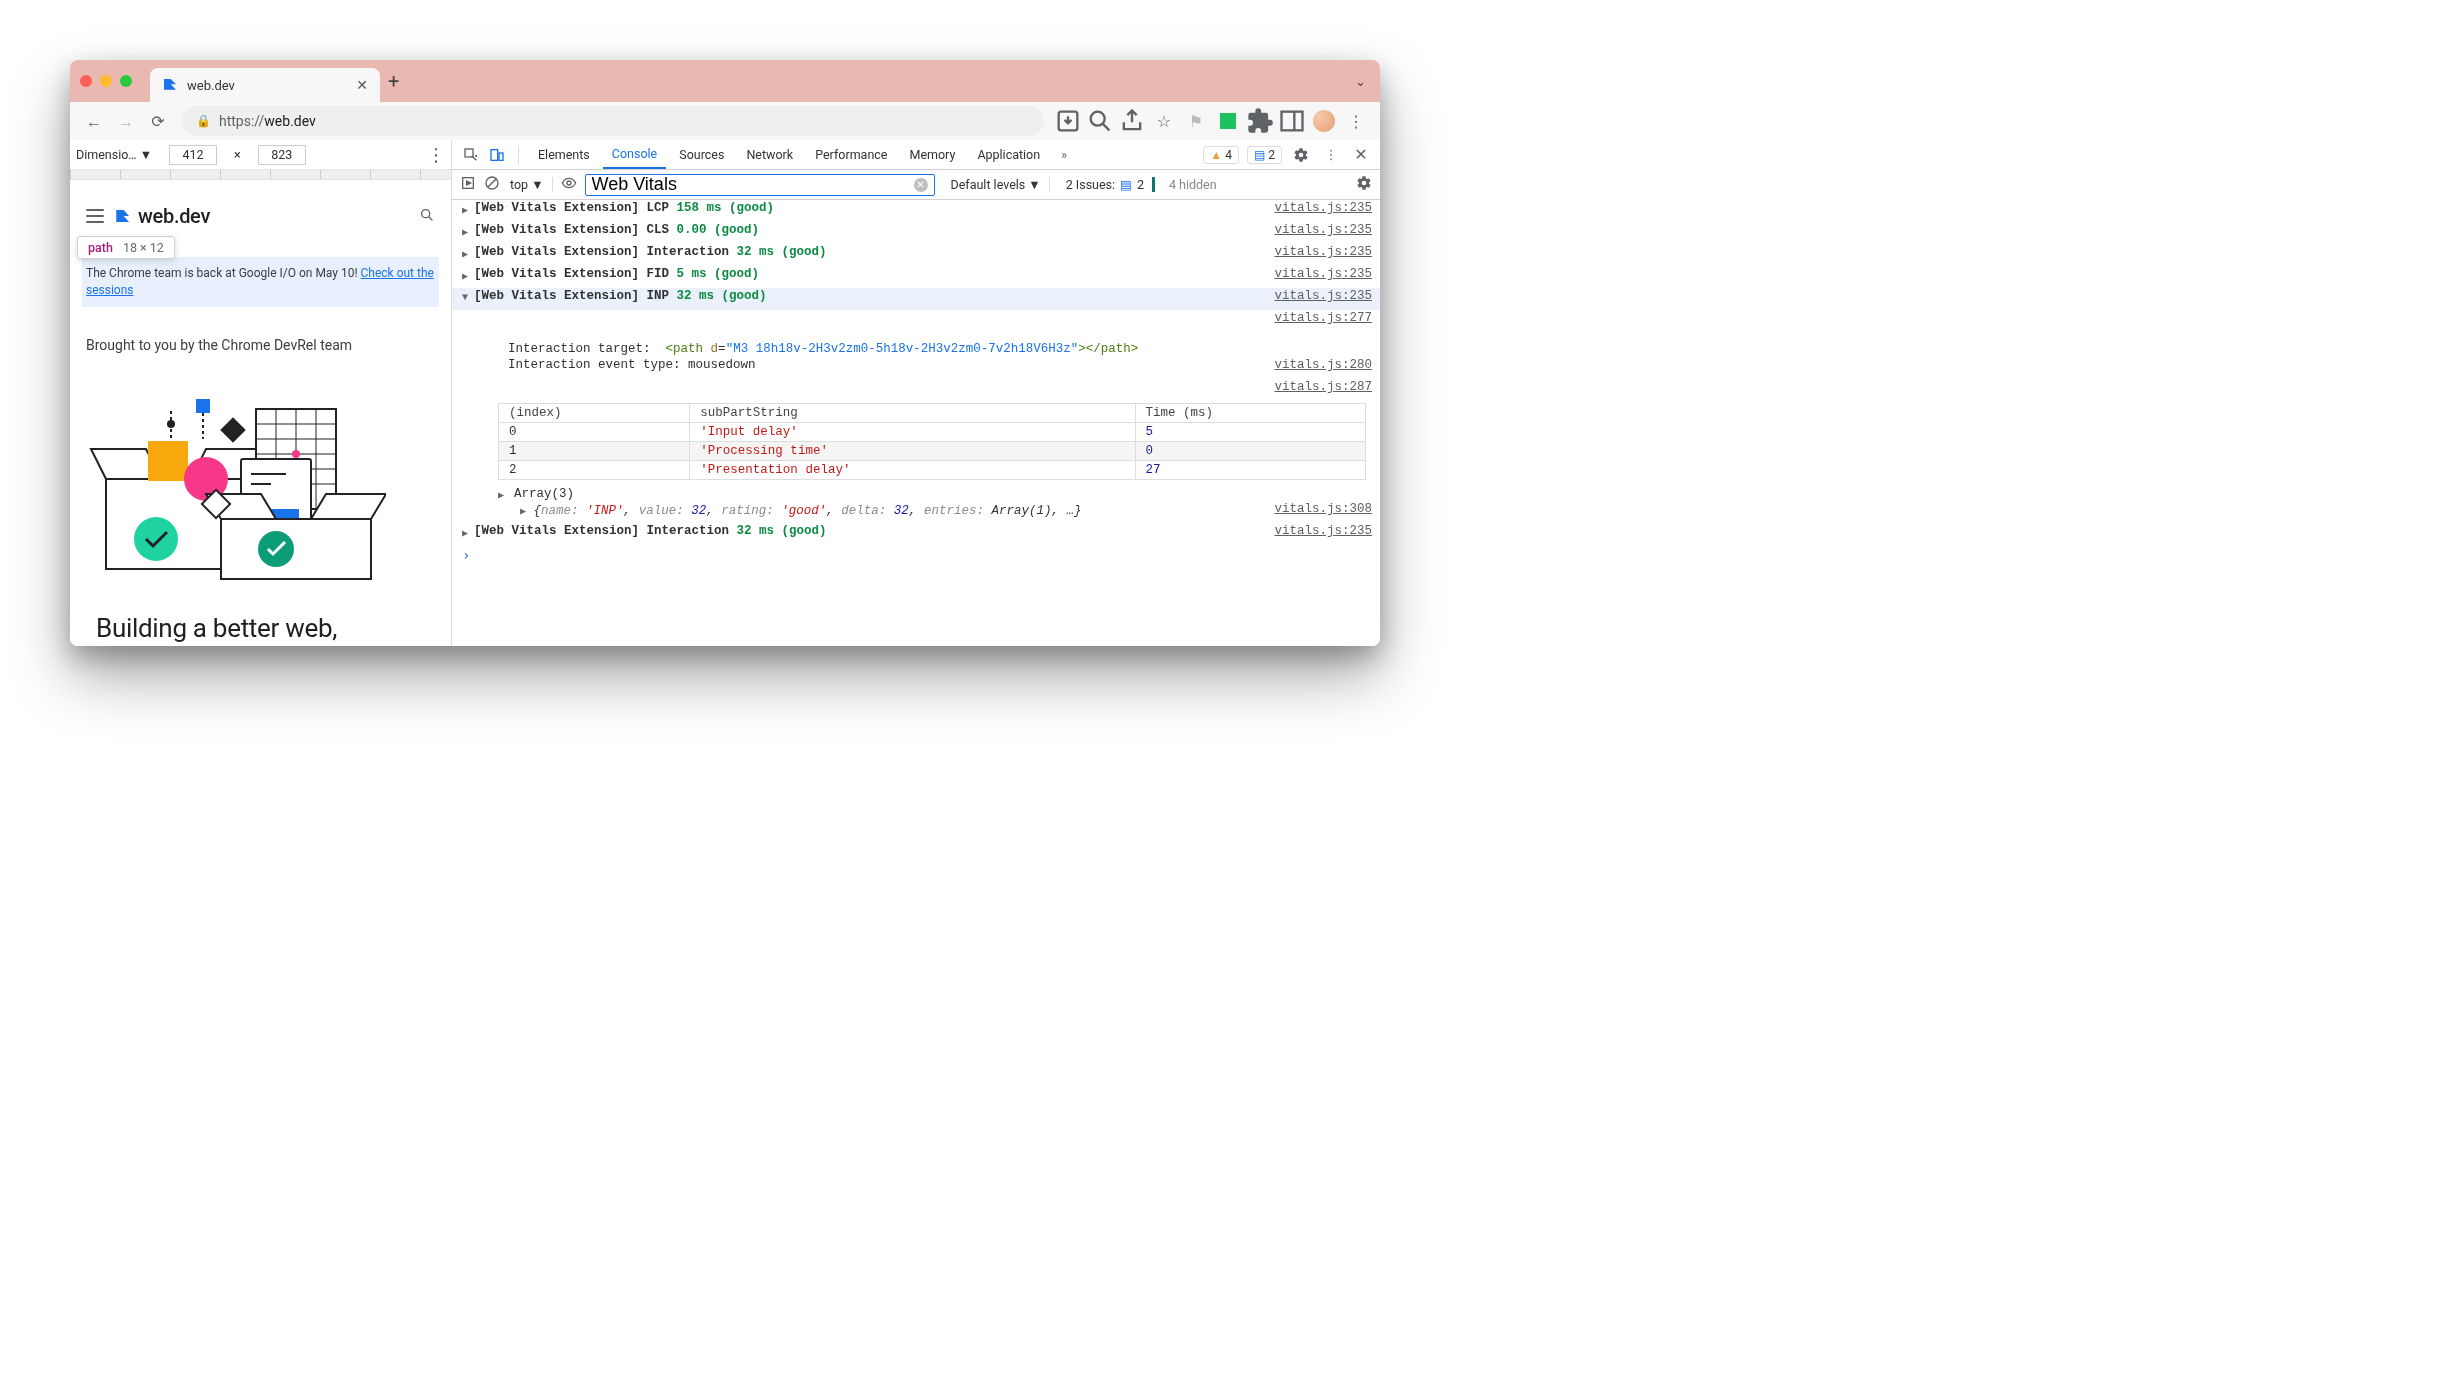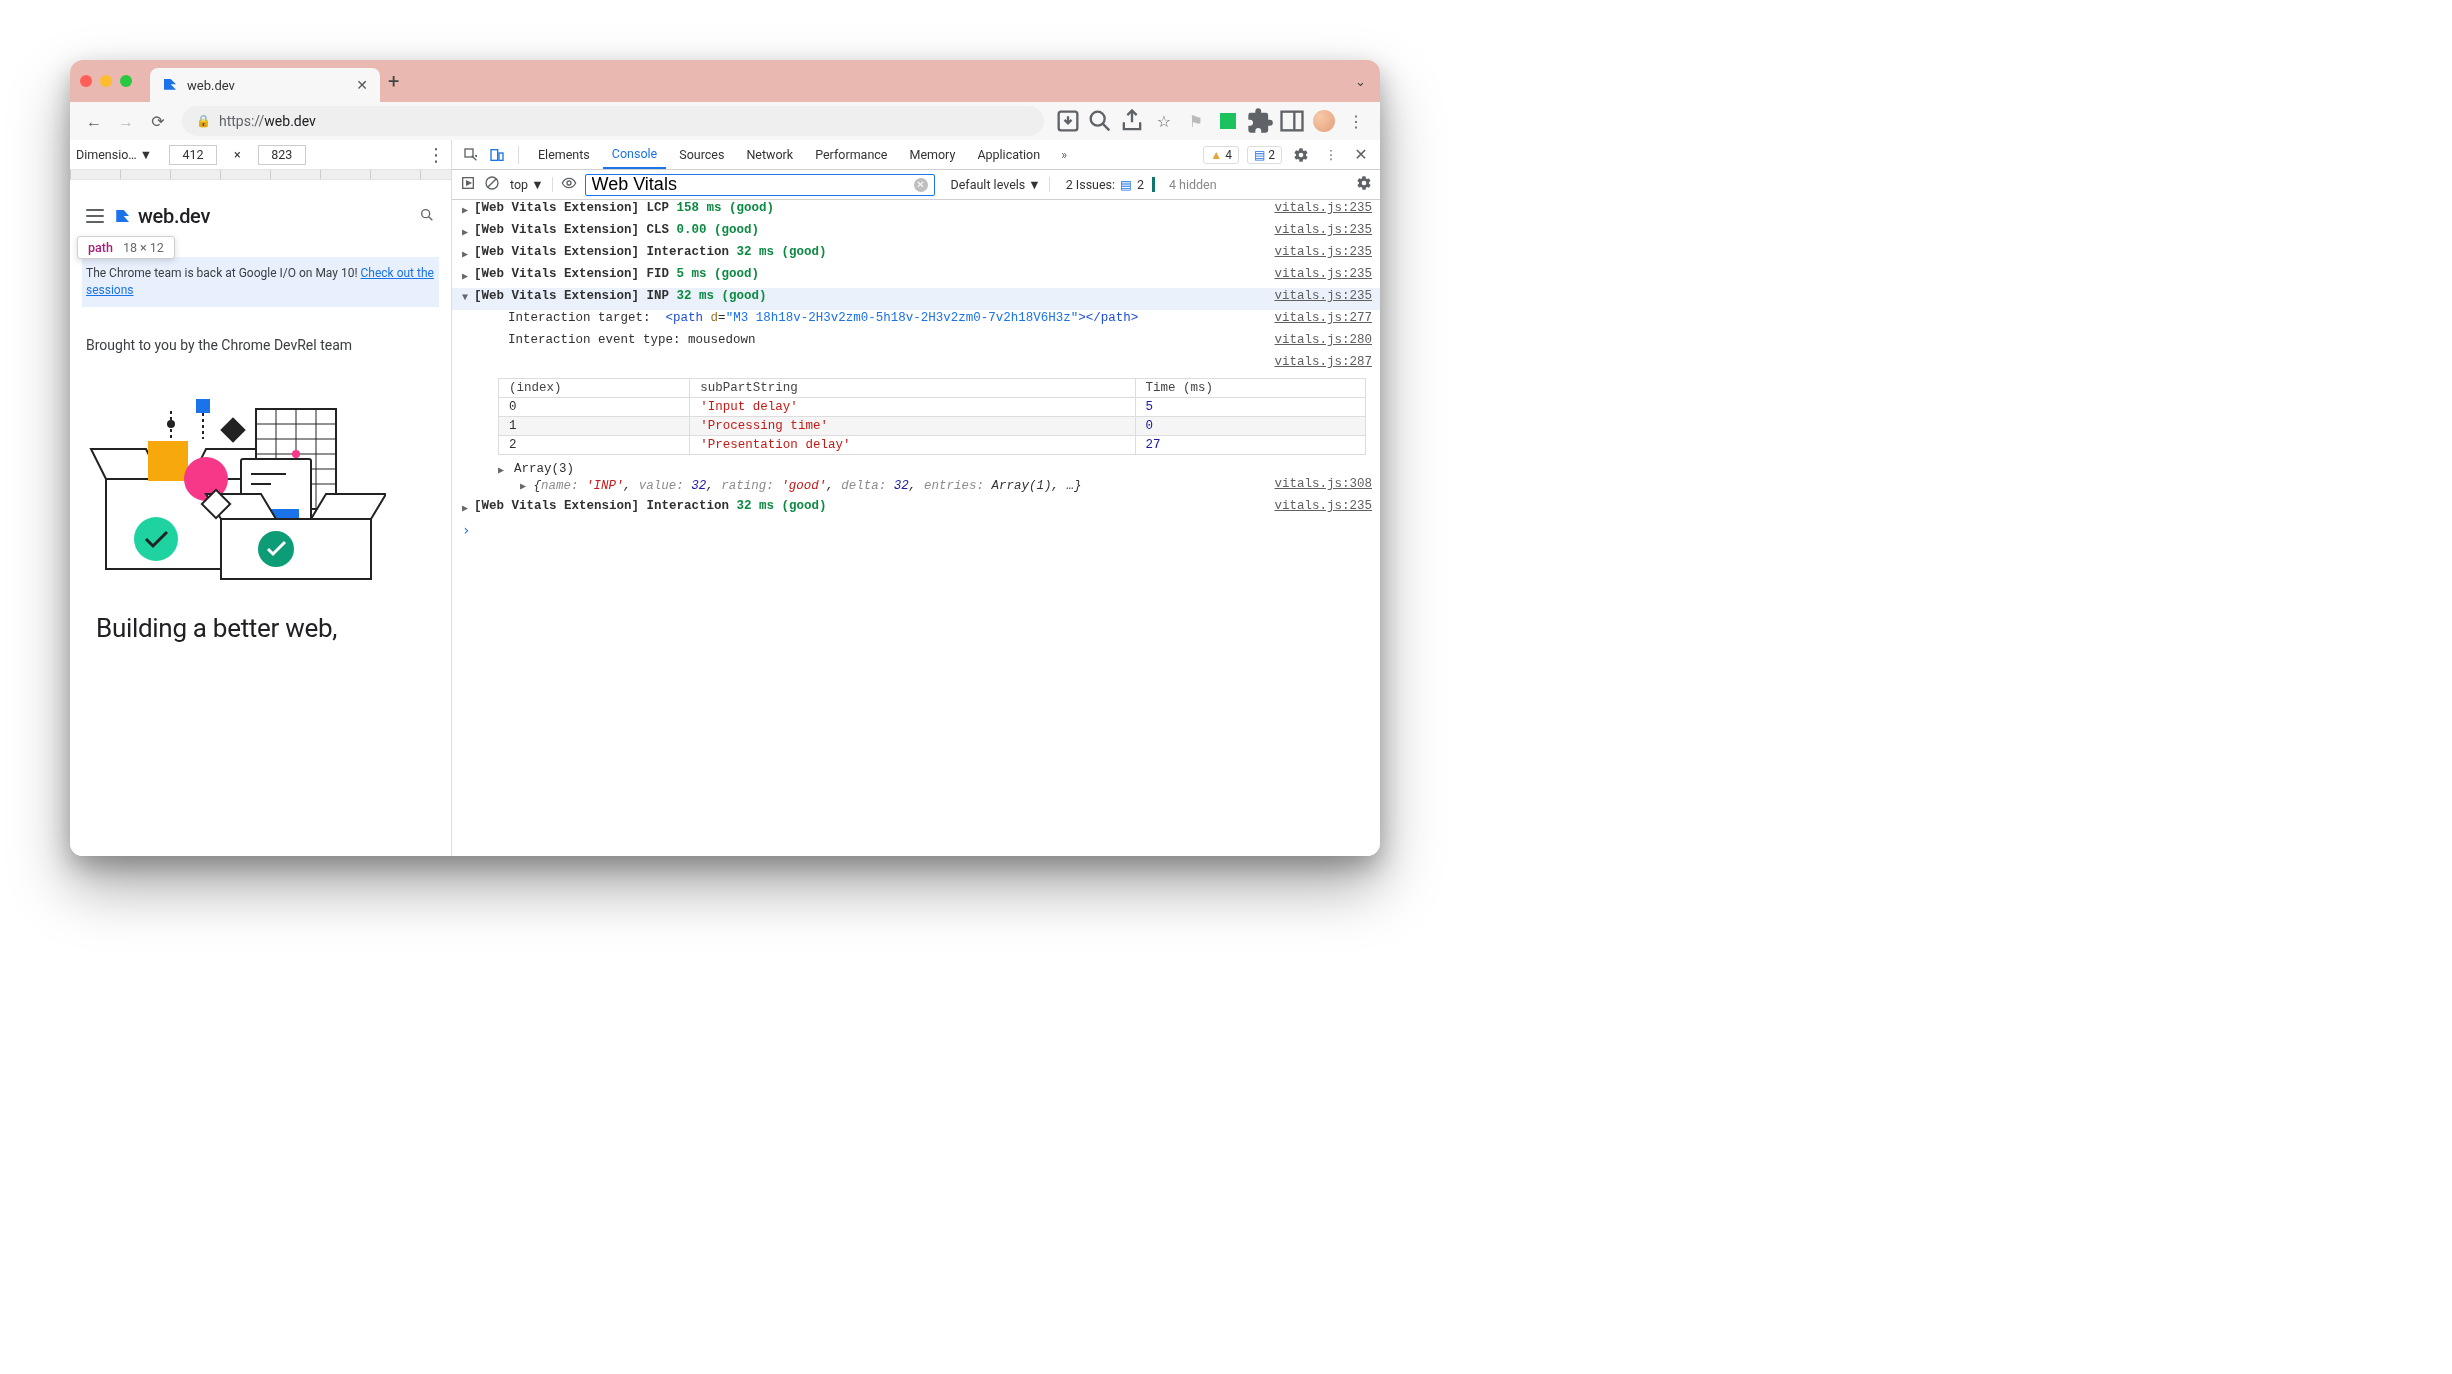--- a/index.html
+++ b/index.html
@@ -1,20 +1,20 @@
 <!DOCTYPE html>
 <html><head>
 <meta charset="utf-8">
 <style>
 * { box-sizing: border-box; margin: 0; padding: 0; }
 body { background: #fff; font-family: -apple-system, BlinkMacSystemFont, "Segoe UI", Roboto, sans-serif; width: 2452px; height: 1374px; overflow: hidden; }
 .mono { font-family: ui-monospace, Menlo, Monaco, "Courier New", monospace; }
 
 .stage { padding: 60px 70px 100px 70px; }
-.chrome-window { width: 1310px; height: 796px; border-radius: 13px; overflow: hidden; background: #fff; box-shadow: 0 30px 60px rgba(0,0,0,.35), 0 10px 25px rgba(0,0,0,.25); }
+.chrome-window { width: 1310px; height: 586px; border-radius: 8px; overflow: hidden; background: #fff; box-shadow: 0 30px 60px rgba(0,0,0,.35), 0 10px 25px rgba(0,0,0,.25); }
 
 
 .titlebar { background: #e9b8b0; height: 42px; display: flex; align-items: center; padding: 0 10px; position: relative; }
 .traffic { display: flex; gap: 8px; margin-right: 18px; }
 .traffic span { width: 12px; height: 12px; border-radius: 50%; display: inline-block; }
 .traffic .r { background: #ff5f57; } .traffic .y { background: #febc2e; } .traffic .g { background: #28c840; }
 .tab { background: #f7f7f7; height: 34px; border-radius: 8px 8px 0 0; display: flex; align-items: center; padding: 0 12px; gap: 9px; min-width: 230px; align-self: flex-end; font-size: 13px; color: #333; }
 .favicon { width: 16px; height: 16px; }
 .tab-title { flex: 1; }
 .tab-close { color: #555; font-size: 14px; }
@@ -92,21 +92,21 @@
 
 .dt-body { flex:1; overflow:auto; color:#303030; }
 .row { display:flex; align-items:flex-start; padding:1px 8px 1px 10px; min-height:22px; }
 .tri-exp { width:12px; color:#666; font-size:10px; flex:none; margin-top:3px; }
 .row-content { flex:1; display:flex; align-items:baseline; gap:0; flex-wrap: nowrap; }
 .src { margin-left:auto; color:#606060; text-decoration:underline; white-space:nowrap; padding-left:10px;}
 .green { color:#0c8a42; font-weight:600; }
 .hl-row { background:#eaf1fb; }
 .indent-1 { padding-left: 34px; }
 .indent-2 { padding-left: 46px; }
-.html-tag { color:#1d4ed8; }
+.html-tag { color:#4d7c0f;margin-top:31px; }
 .html-attr-name { color:#9a6f29; }
 .html-attr-val { color:#1a73e8; }
 .str-red { color:#c41a16; }
 .num-blue { color:#1a1aa6; }
 .kv-i { color:#8c8c8c; font-style: italic; }
 .kv-v { color:#c41a16; font-style: italic; }
 .kv-n { color:#1a1aa6; font-style: italic; }
 .kv-plain { color:#333; font-style: italic; }
 .tbl { margin: 2px 0 6px 46px; border-collapse: collapse; width: calc(100% - 60px); }
 .tbl th, .tbl td { border:1px solid #ddd; padding:2px 10px; font-size:12.5px; text-align:left; font-weight:400; }

